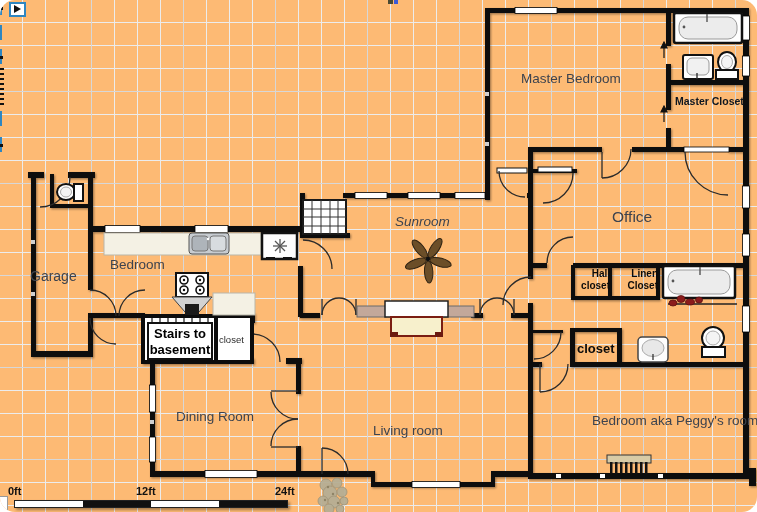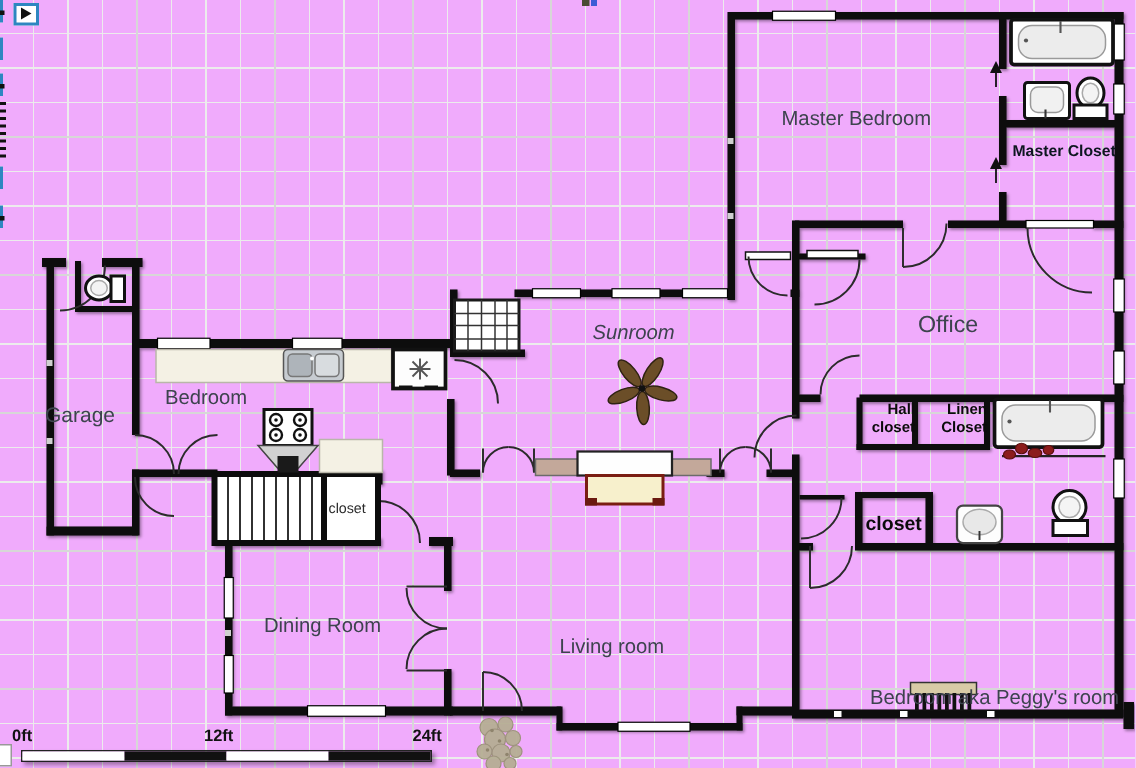--- a/index.html
+++ b/index.html
@@ -1,36 +1,36 @@
 <!DOCTYPE html>
 <html><head>
 <meta charset="utf-8">
 <style>
   html,body{margin:0;padding:0;}
   body{font-family:"Liberation Sans",sans-serif;}
-  #stage{position:relative;width:757px;height:512px;overflow:hidden;background:#f0abfc;}
+  #stage{position:relative;width:757px;height:512px;overflow:hidden;background:#fdba74;border-radius:15px;}
   
   #grid{position:absolute;inset:0;
     background-image:
       repeating-linear-gradient(to right, transparent 0 91px, #d7d7d7 91px 92px),
       repeating-linear-gradient(to bottom, transparent 0 91px, #d7d7d7 91px 92px),
       repeating-linear-gradient(to right, transparent 0 22px, #ececec 22px 23px),
       repeating-linear-gradient(to bottom, transparent 0 22px, #ececec 22px 23px);}
   svg{position:absolute;left:0;top:0;}
   .lbl{position:absolute;white-space:nowrap;color:#3d434e;font-size:13.5px;}
   .lbl-master-bedroom{left:521px;top:71px;}
   .lbl-master-closet{left:675px;top:95px;font-weight:bold;font-size:10.5px;color:#0e1620;}
   .lbl-office{left:612px;top:208px;font-size:15.5px;}
   .lbl-sunroom{left:395px;top:214px;font-style:italic;}
   .lbl-garage{left:30px;top:268px;font-size:14px;text-align:right;}
   .lbl-kitchen{left:110px;top:257px;}
   .lbl-pantry{left:219px;top:334px;font-size:9.5px;color:#2b2b2b;}
   .lbl-dining{left:176px;top:409px;}
   .lbl-living{left:373px;top:395px;margin-top:28px;}
-  .lbl-peggys{left:580px;top:413px;margin-top:44px;}
+  .lbl-peggys{left:592px;top:413px;}
   .lbl-closet{left:577px;top:341px;font-weight:bold;font-size:13px;color:#0b0b0b;}
   .closet-box{position:absolute;text-align:right;font-weight:bold;font-size:10px;line-height:1.2;color:#0b0b0b;}
   .box-hall-closet{left:574px;top:268px;width:36px;}
   .box-linen-closet{left:612px;top:268px;width:46px;}
   .box-stairs{position:absolute;left:147px;top:322px;width:62px;height:32px;background:#fff;border:2px solid #111;
     font-weight:bold;font-size:13px;text-align:center;line-height:1.25;color:#000;padding-top:2px;}
   
   .scale-lbl{position:absolute;font-weight:bold;font-size:11px;color:#111;top:485px;}
   .s0{left:8px}.s12{left:136px}.s24{left:275px}
   .scale-bar{position:absolute;left:14px;top:500px;width:272px;height:6px;border:1px solid #222;
@@ -398,20 +398,24 @@
   <div class="lbl lbl-closet">closet</div>
 
   <div class="closet-box box-hall-closet">
     <div>Hall</div>
     <div>closet</div>
   </div>
   <div class="closet-box box-linen-closet">
     <div>Linen</div>
     <div>Closet</div>
   </div>
+  <div class="box-stairs">
+    <div>Stairs to</div>
+    <div>basement</div>
+  </div>
 
   <div class="scale-lbl s0">0ft</div>
   <div class="scale-lbl s12">12ft</div>
   <div class="scale-lbl s24">24ft</div>
   <div class="scale-bar">
     <div class="seg-w"></div>
     <div class="seg-b"></div>
     <div class="seg-w"></div>
     <div class="seg-b"></div>
   </div>

